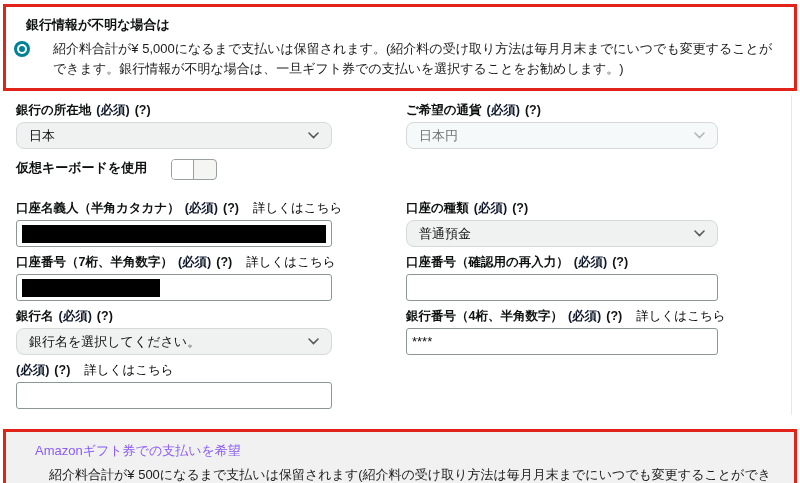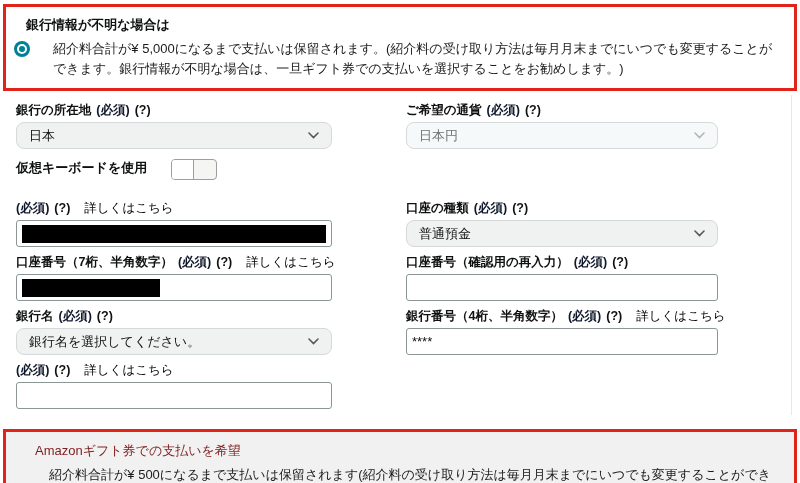--- a/index.html
+++ b/index.html
@@ -13,21 +13,21 @@
   
   .alert {
     border: 3px solid #e2231a;
     margin: 4px 3px 0 3px;
     background: #ffffff;
   }
   .alert.top { padding: 7px 12px 9px 4px; }
   .alert.bottom { margin-top: 12px; background: #f1f1f1; padding: 8px 14px 9px 2px; }
 
   .alert-title { font-size: 13px; font-weight: bold; margin: 2px 0 5px 16px; color: #0f1111; }
-  .alert.bottom .alert-title { font-weight: normal; margin-left: 27px; color: #7f1d1d; }
+  .alert.bottom .alert-title { font-weight: normal; margin-left: 27px; color: #8b5cf6; }
 
   .radio-row { display: flex; gap: 23px; padding-left: 4px; }
   .alert.bottom .radio-row { padding-left: 2px; align-items: center; }
 
   .radio-on {
     width: 16px; height: 16px; border-radius: 50%;
     background: #008296; position: relative; flex-shrink: 0; margin-top: 2px;
   }
   .radio-on::before { content: ""; position: absolute; left: 3px; top: 3px; right: 3px; bottom: 3px; background: #fff; border-radius: 50%; }
   .radio-on::after  { content: ""; position: absolute; left: 5px; top: 5px; right: 5px; bottom: 5px; background: #008296; border-radius: 50%; }
@@ -125,20 +125,21 @@
     <div class="toggle-row">
       <span class="toggle-label">仮想キーボードを使用</span>
       <div class="toggle">
           <div class="knob"></div>
         </div>
     </div>
     <div></div>
 
     <div class="field">
       <div class="label-row">
+        <span>口座名義人（半角カタカナ）</span>
         <span class="req">(必須)</span>
         <span class="help">(?)</span>
         <a class="link">詳しくはこちら</a>
       </div>
       <div class="tinput">
         <div class="redact full"></div>
       </div>
     </div>
 
     <div class="field">

